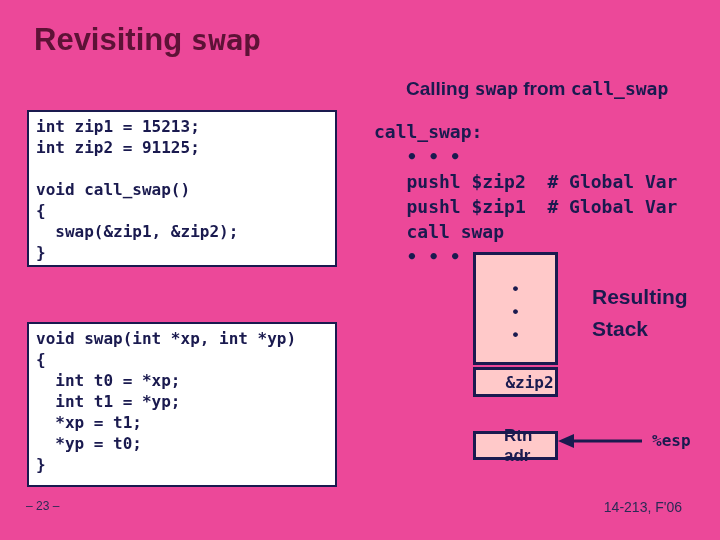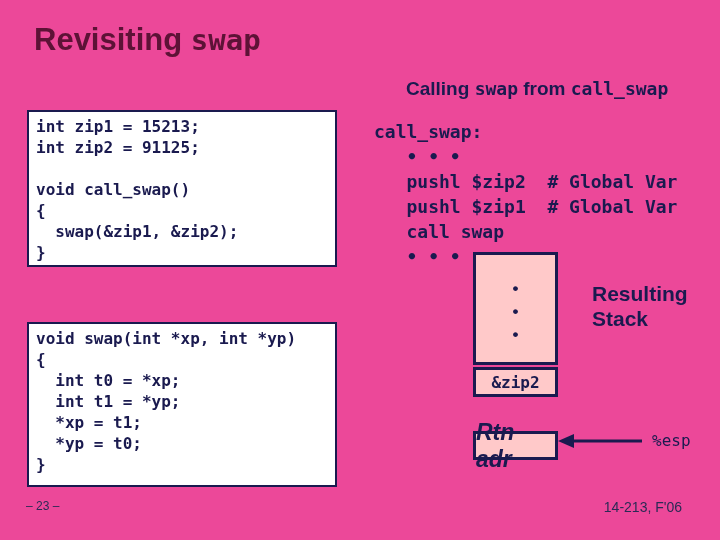--- a/index.html
+++ b/index.html
@@ -49,38 +49,38 @@
   }
   .stack-dots {
     width:100%; padding-top:22px; text-align:center;
     font-size:17px; line-height:23px; font-weight:bold; color:#1a1a4f;
     white-space:pre-line;
   }
   .stack-cell {
     position:absolute; left:473px; width:85px; height:30px;
     background:#ffc9c9; border:3px solid #1a1a4f; box-sizing:border-box;
     display:flex; align-items:center; justify-content:center;
-    font-weight:bold; font-size:16px; color:#1a1a4f;
+    font-weight:bold; font-size:16px; color:#1a1a4f;padding-left:28px;
   }
   #cell-zip2 { top:367px; }
   #cell-zip1 { top:399px; }
-  #cell-rtn  { top:431px; height:29px; font-family:"Liberation Sans", sans-serif; font-size:23px;font-style:italic; }
+  #cell-rtn  { top:431px; height:29px; font-family:"Liberation Sans", sans-serif; font-size:17px; }
   .cell-mono { font-family:"DejaVu Sans Mono", monospace; }
 
   .resulting-label {
     position:absolute; left:592px; top:281px;
-    font-size:21px; line-height:25px; font-weight:bold; color:#1a1a4f;
+    font-size:21px; line-height:32px; font-weight:bold; color:#1a1a4f;
     white-space:pre-line;
   }
 
   .esp-arrow { position:absolute; left:556px; top:433px; }
   .esp-label {
     position:absolute; left:652px; top:431px;
     font-family:"DejaVu Sans Mono", monospace;
-    font-weight:normal; font-size:16px; color:#1a1a4f;
+    font-weight:bold; font-size:16px; color:#1a1a4f;
   }
 
   .footer-left {
     position:absolute; left:26px; top:499px;
     font-size:12px; color:#2a2a55;
   }
   .footer-right {
     position:absolute; right:38px; top:499px;
     font-size:14px; color:#2a2a55;
   }

